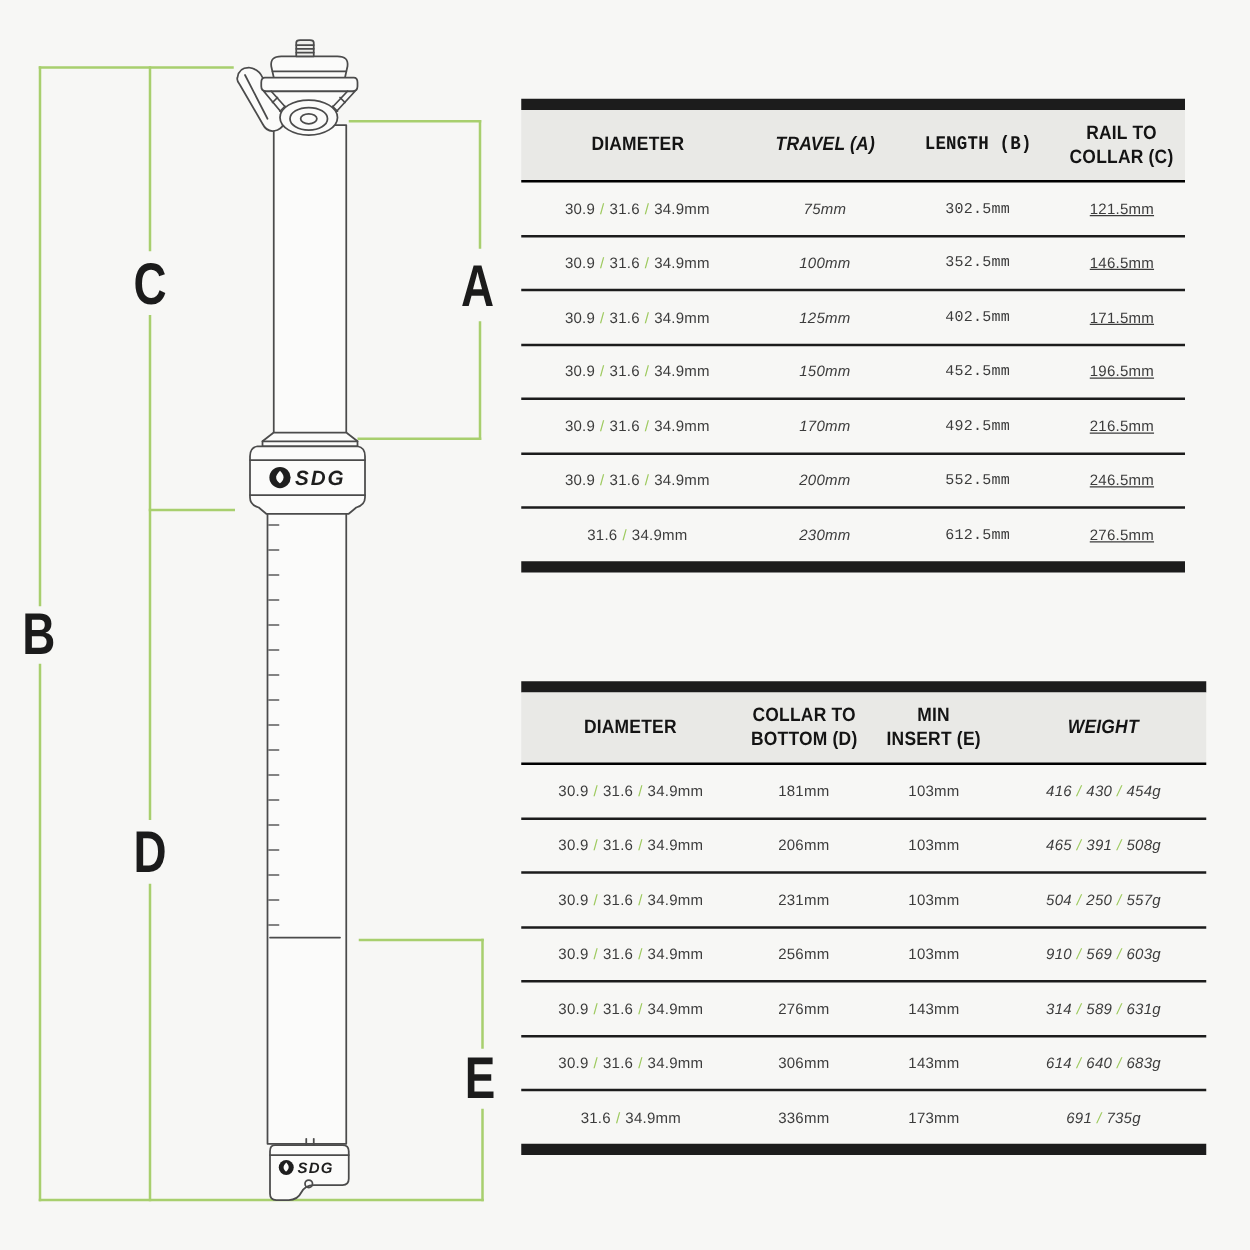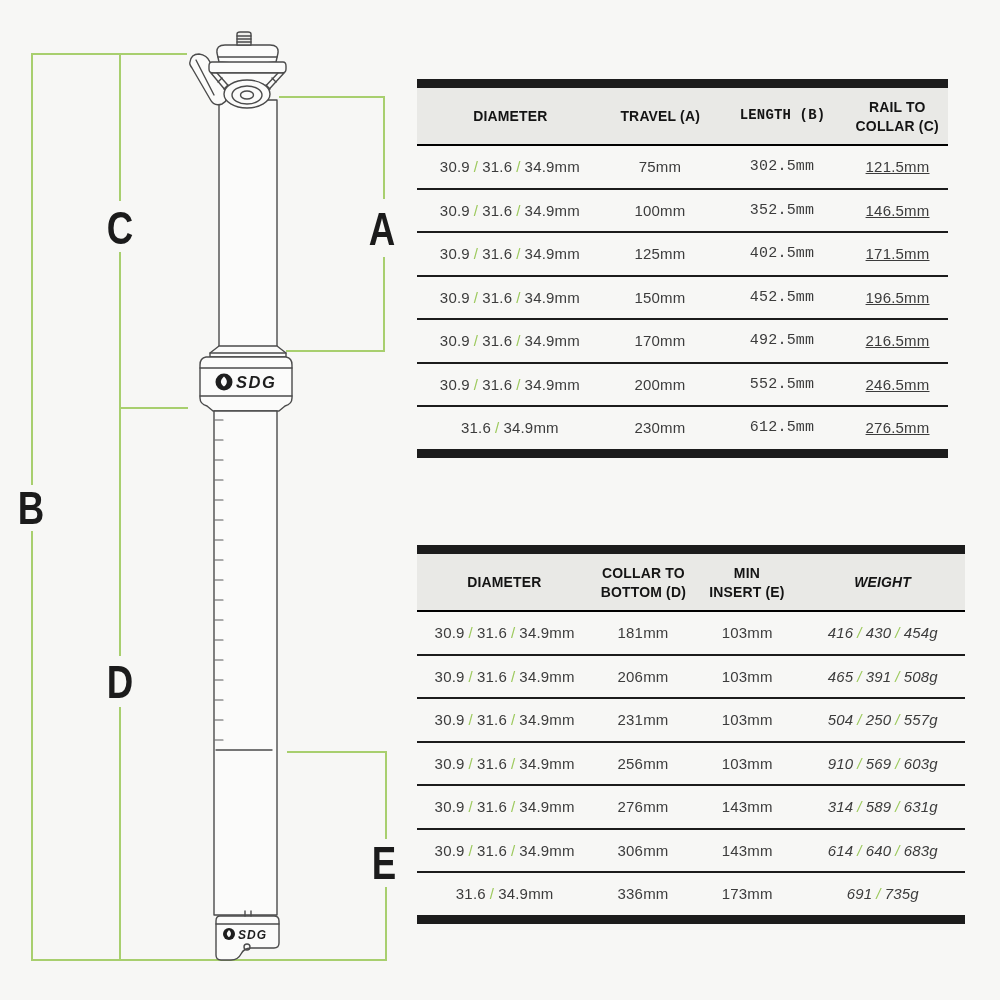--- a/index.html
+++ b/index.html
@@ -27,27 +27,27 @@
   .th span{
     display:inline-block;transform:scaleX(.9);
     font-weight:bold;font-size:15.5px;letter-spacing:.2px;
     line-height:1.25;color:#141414;
   }
   .tbody{}
   .tr{display:flex;align-items:center;height:41.5px;}
   .tr + .tr{border-top:2px solid #1c1c1c;}
   .td{
     flex:0 0 auto;text-align:center;
-    font-size:15px;color:#3c3c3c;letter-spacing:.2px;
+    font-size:12px;color:#3c3c3c;letter-spacing:.2px;
   }
   .slash{color:#9cc95c;margin:0 4px;}
 
   
   .t1 .th:nth-child(1),.t1 .td:nth-child(1){width:35%;}
-  .t1 .th:nth-child(2),.t1 .td:nth-child(2){width:21.5%;}
+  .t1 .th:nth-child(2),.t1 .td:nth-child(2){width:21.5%;font-style:italic;}
   .t1 .th:nth-child(3),.t1 .td:nth-child(3){width:24.5%;font-family:Liberation Mono, monospace;}
   .t1 .th:nth-child(4),.t1 .td:nth-child(4){width:19%;text-decoration:underline;}
   
   .t2 .th:nth-child(1),.t2 .td:nth-child(1){width:32%;}
   .t2 .th:nth-child(2),.t2 .td:nth-child(2){width:18.5%;}
   .t2 .th:nth-child(3),.t2 .td:nth-child(3){width:19.5%;}
   .t2 .th:nth-child(4),.t2 .td:nth-child(4){width:30%;font-style:italic;}
 
   svg{position:absolute;left:0;top:0;}
   svg text{font-family:"Liberation Sans",sans-serif;}

